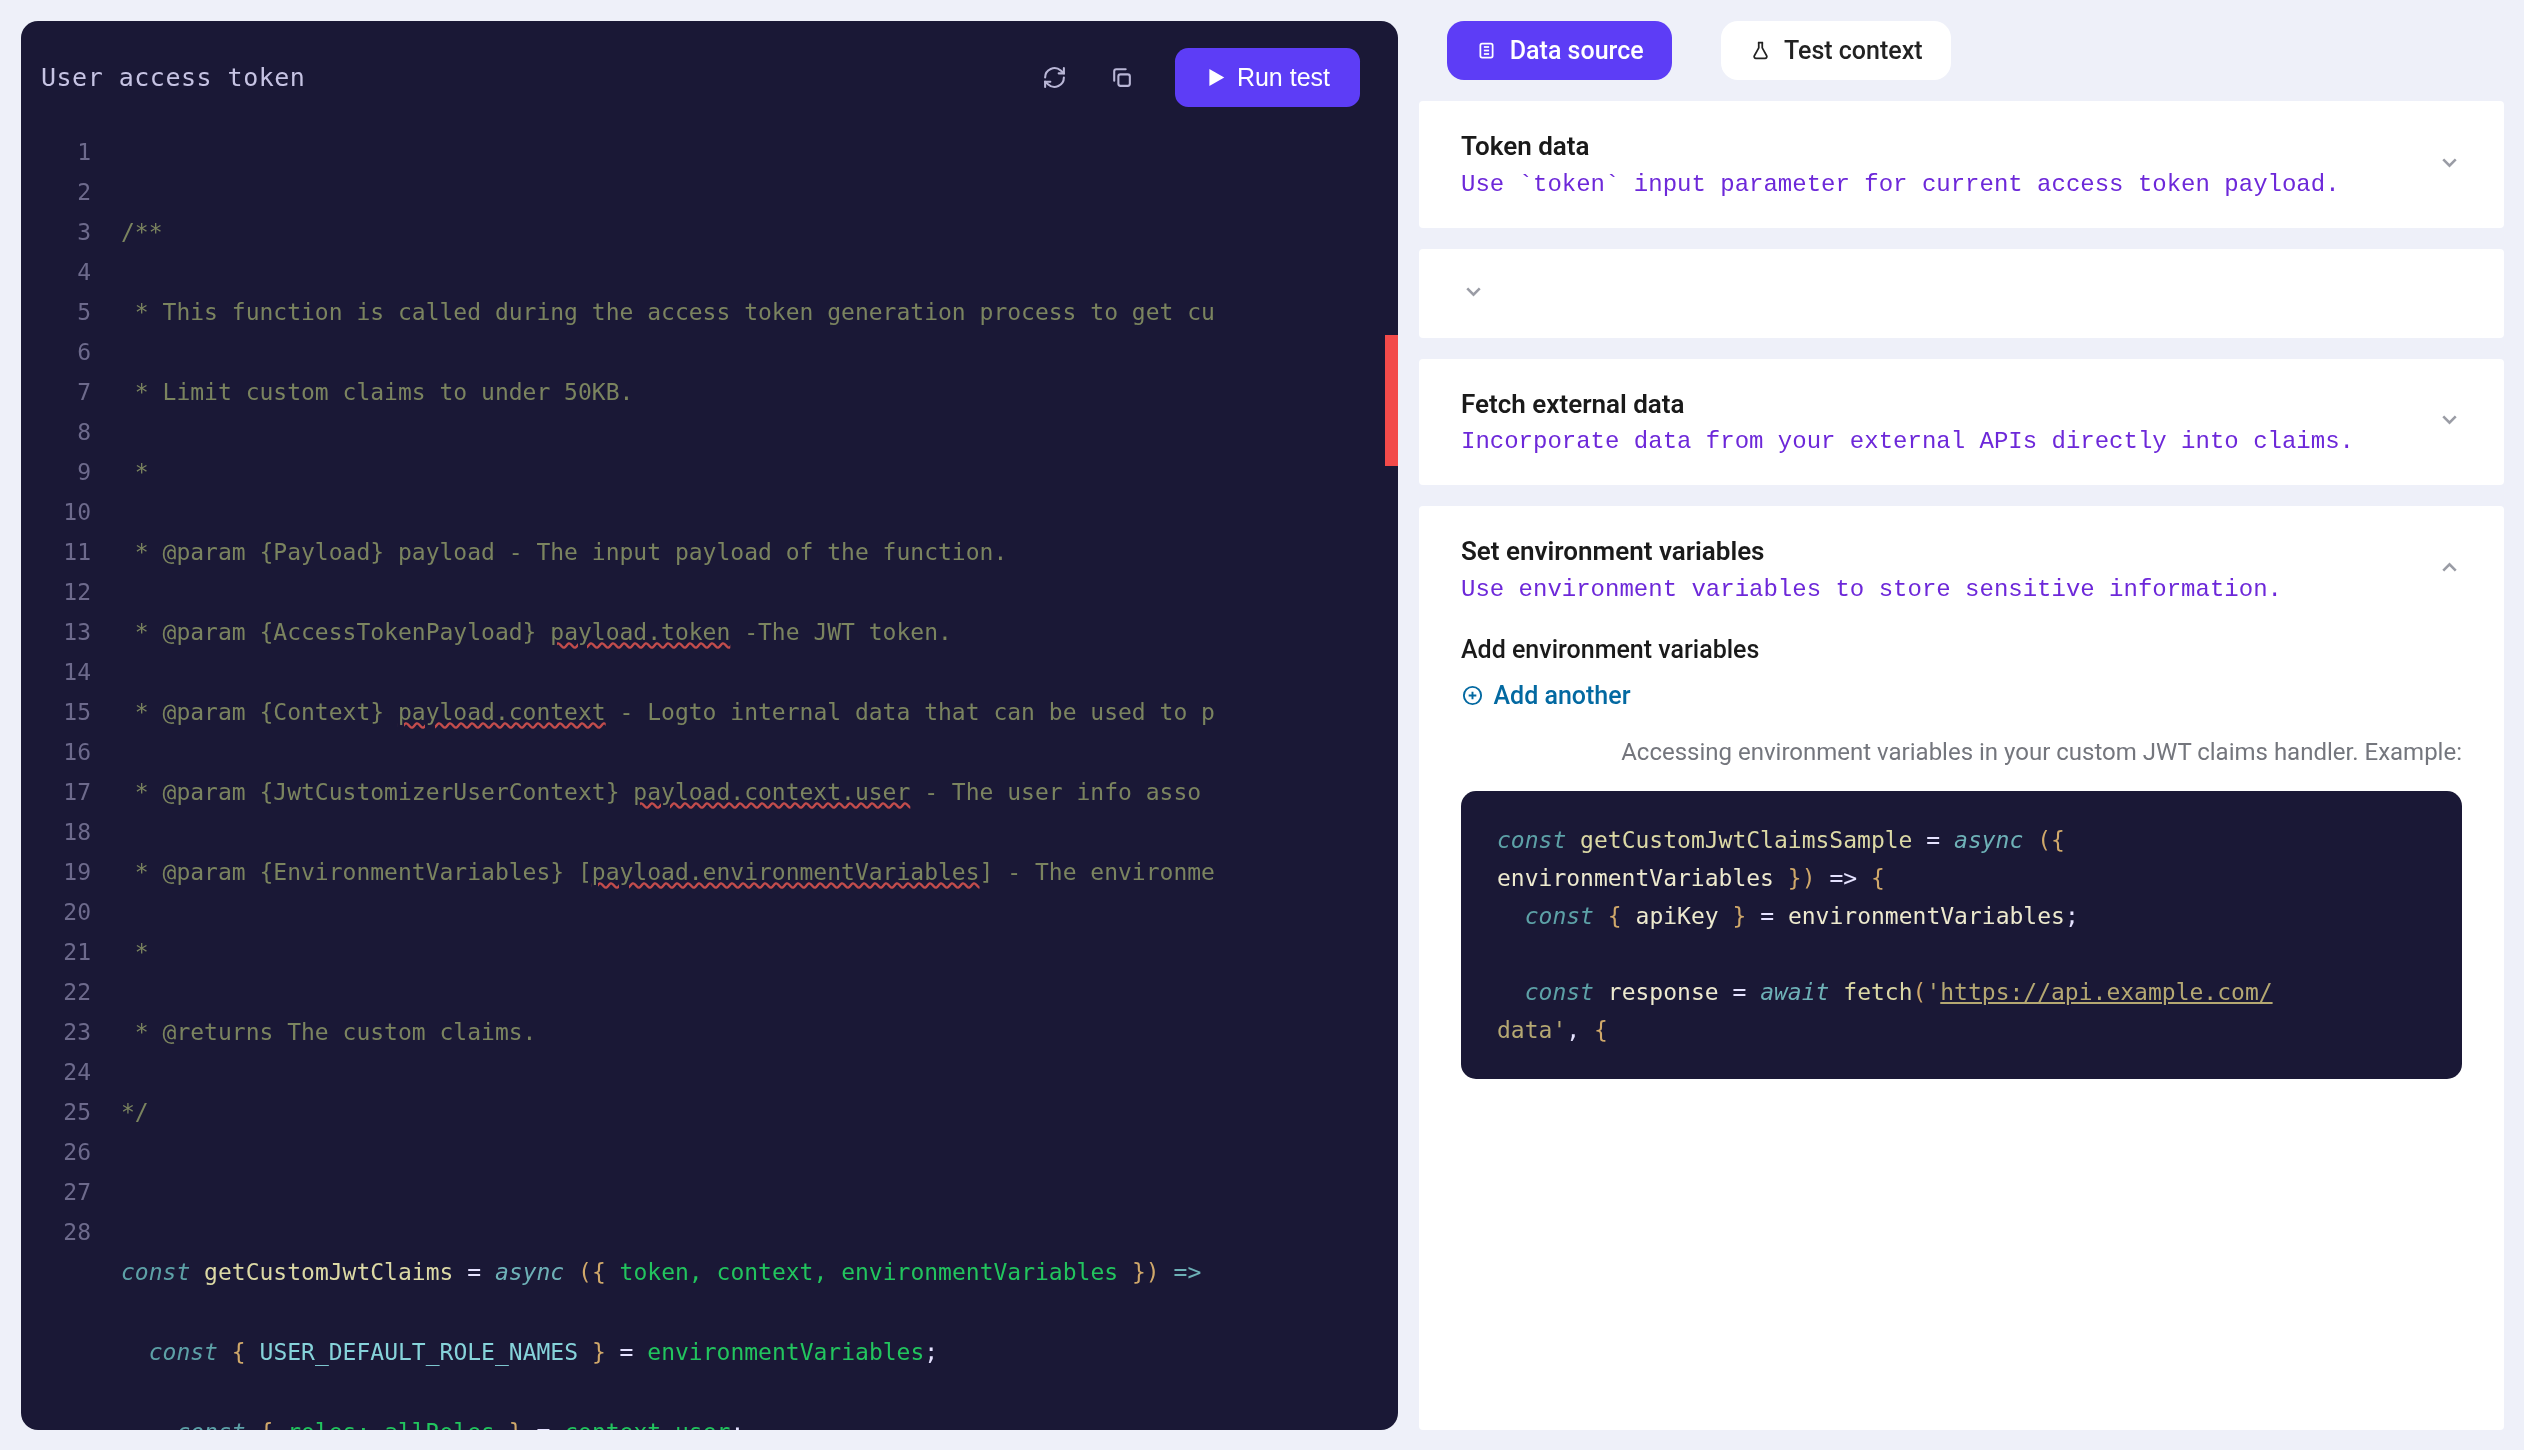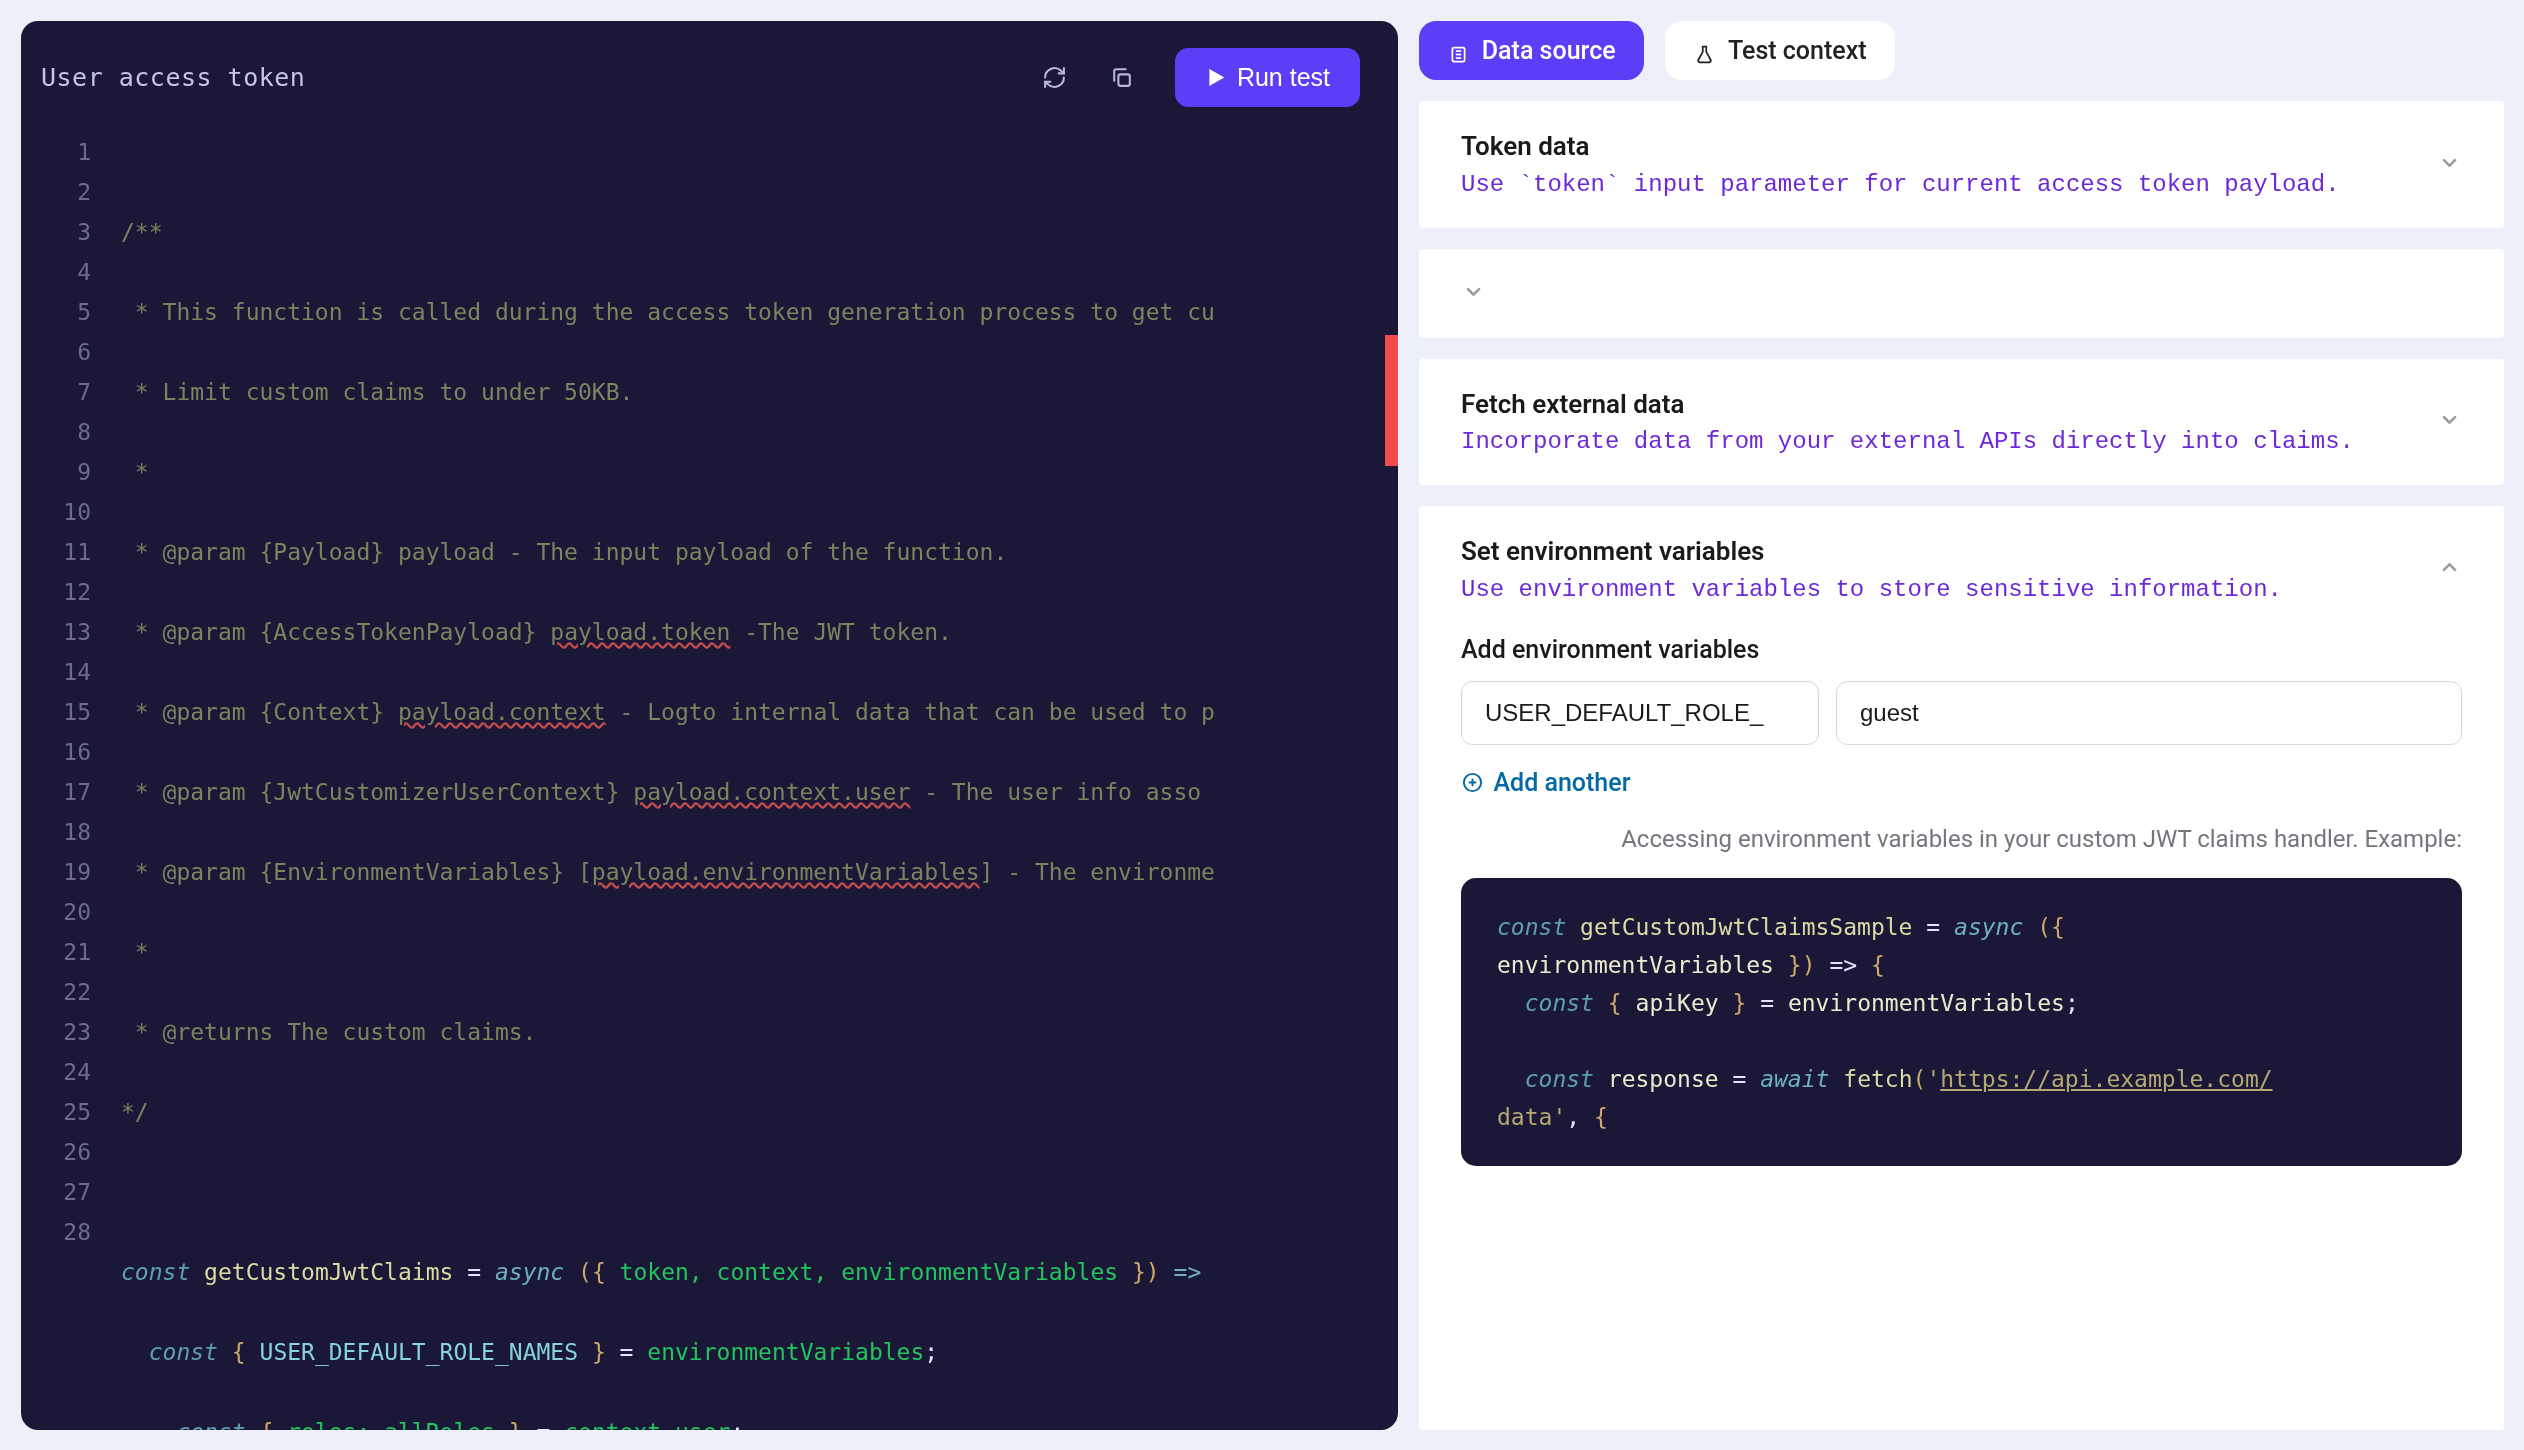--- a/index.html
+++ b/index.html
@@ -108,27 +108,28 @@
   flex-direction: column;
   gap: 21px;
   overflow: hidden;
 }
 .tabs-row {
   display: flex;
   gap: 21px;
 }
 .tab-pill {
   display: inline-flex;
-  align-items: flex-end;
+  align-items: center;
   gap: 13.3px;
   padding: 15px 28.5px;
   border-radius: 17px;
   font-size: 25px;
   font-weight: 500;
   cursor: pointer;
+  margin-left: 28px;
 }
 .tab-active {
   background: #5d3df6;
   color: #fff;
 }
 .tab-inactive {
   background: #fff;
   color: #222;
 }
 .card {
@@ -372,24 +373,20 @@
         <div class="card-sub">Use environment variables to store sensitive information.</div>
       </div>
       <span class="chevron">
         <svg width="25" height="25" viewBox="0 0 24 24" fill="none" stroke="currentColor" stroke-width="2.5">
             <polyline points="6 15 12 9 18 15"></polyline>
           </svg>
       </span>
     </div>
     <div class="env-body">
       <div class="env-label">Add environment variables</div>
-      <div class="env-inputs">
-        <input type="text" value="USER_DEFAULT_ROLE_" style="">
-        <input type="text" value="guest" style="">
-      </div>
       <div class="add-another">
         <svg width="23" height="23" viewBox="0 0 24 24" fill="none" stroke="currentColor" stroke-width="2">
             <circle cx="12" cy="12" r="9"></circle>
             <line x1="12" y1="8" x2="12" y2="16"></line>
             <line x1="8" y1="12" x2="16" y2="12"></line>
           </svg>
         <span>Add another</span>
       </div>
       <div class="env-help">Accessing environment variables in your custom JWT claims handler. Example:</div>
       <div class="sample-code"><span class="s-kw">const</span> <span class="s-fn">getCustomJwtClaimsSample</span> <span class="s-op">=</span> <span class="s-async">async</span> <span class="s-p">({</span>

